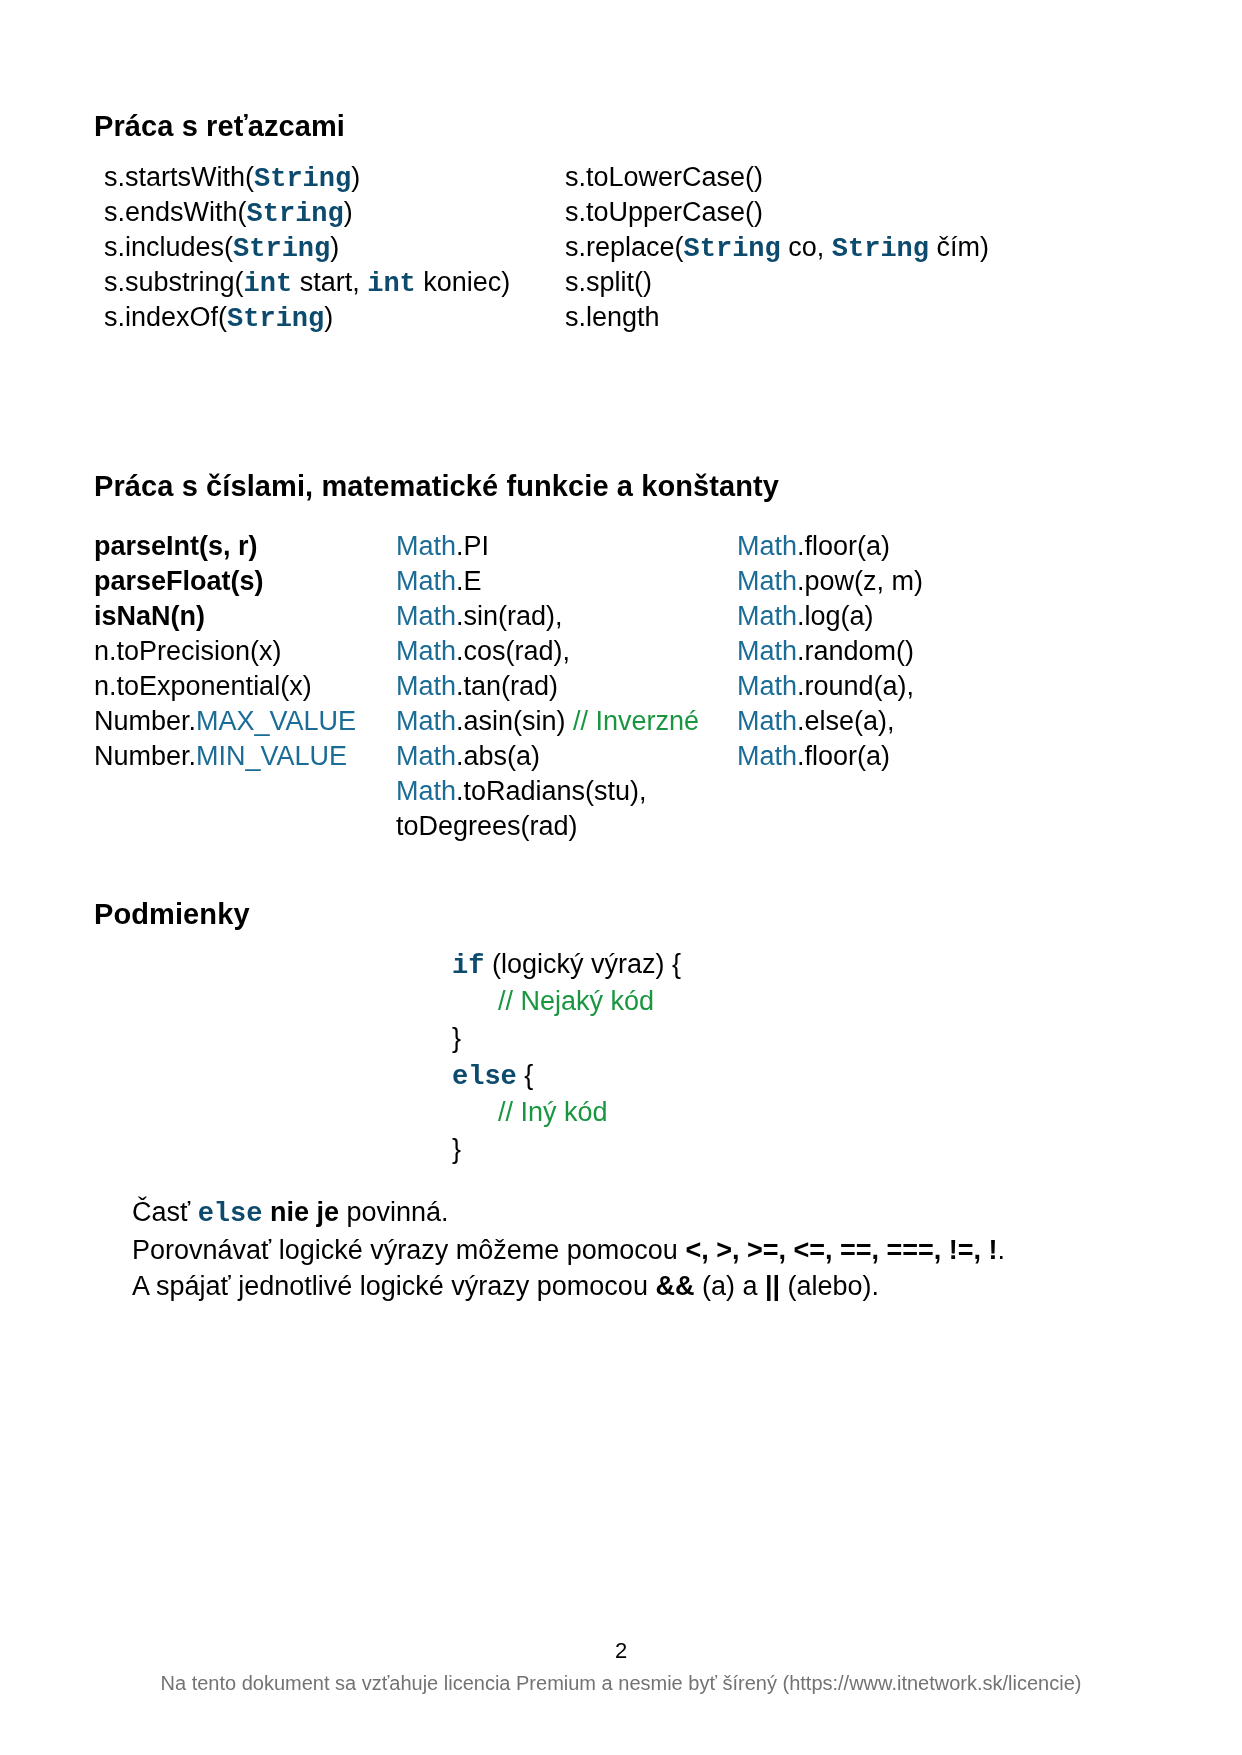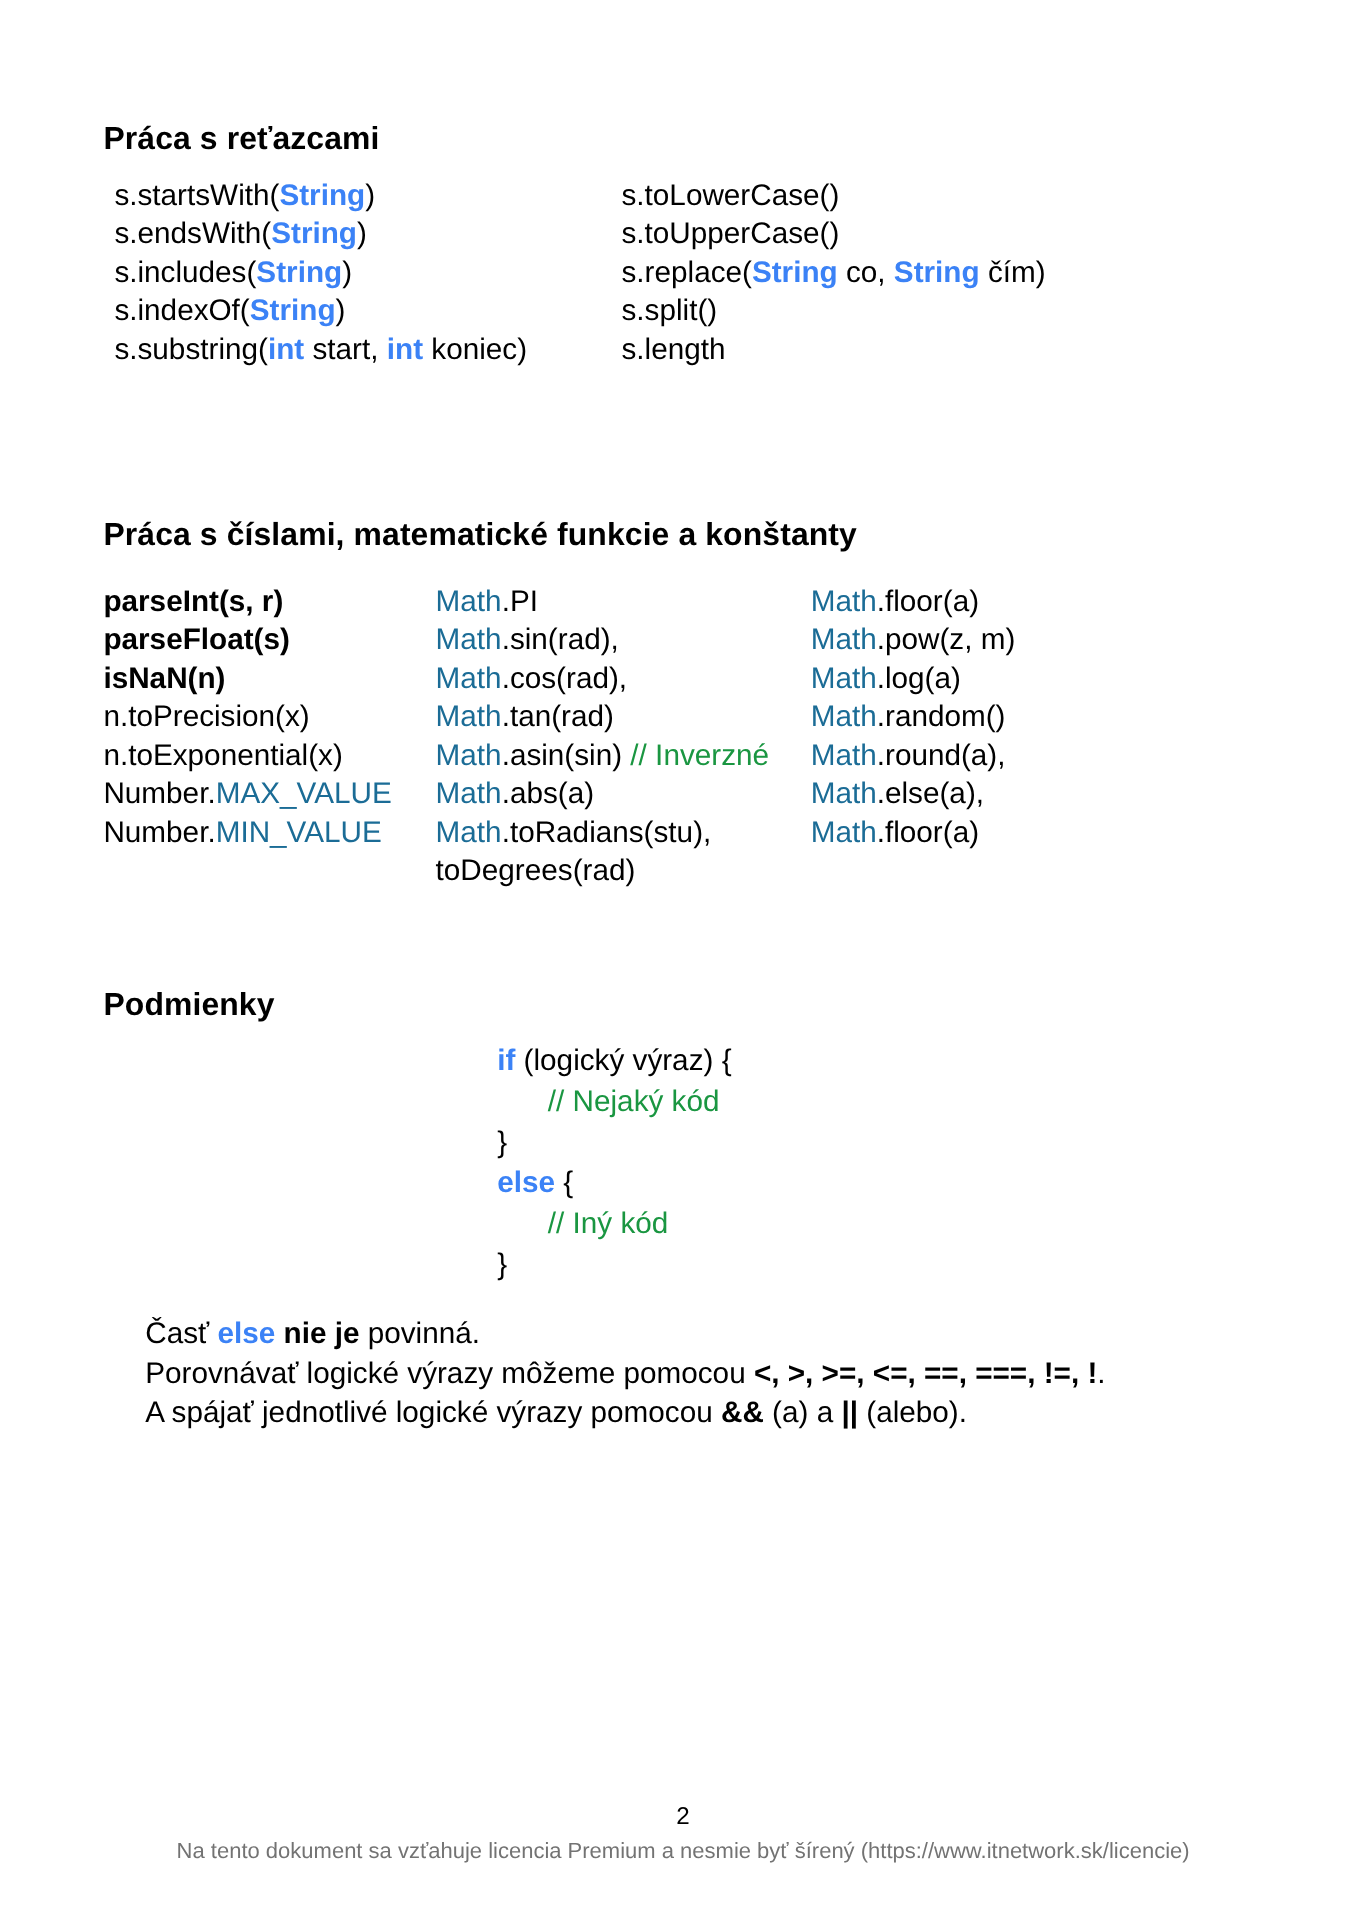--- a/index.html
+++ b/index.html
@@ -21,21 +21,21 @@
     background: #ffffff;
   }
   .h2 {
     position: absolute;
     font-weight: bold;
     font-size: 29px;
     letter-spacing: 0.1px;
     color: #000;
     white-space: nowrap;
   }
-  .kw { color: #3b82f6; font-weight: bold; }
+  .kw { color: #0c4a6e; font-weight: bold; font-family: Liberation Mono, monospace; }
   .type { color: #1b6c96; }
   .cmt { color: #1a9641; }
   .plain { color: #000; }
   .bold { font-weight: bold; }
 
   .col {
     position: absolute;
     font-size: 27px;
     line-height: 35px;
     white-space: nowrap;
@@ -70,22 +70,22 @@
 <body>
 
 <div class="page">
 
   <div class="h2" style="left:94px; top:110px;">Práca s reťazcami</div>
 
   <div class="col" style="left:104px; top:160px;">
       <div><span class="plain">s.startsWith(</span><span class="kw">String</span><span class="plain">)</span></div>
       <div><span class="plain">s.endsWith(</span><span class="kw">String</span><span class="plain">)</span></div>
       <div><span class="plain">s.includes(</span><span class="kw">String</span><span class="plain">)</span></div>
+      <div><span class="plain">s.substring(</span><span class="kw">int</span><span class="plain"> start, </span><span class="kw">int</span><span class="plain"> koniec)</span></div>
       <div><span class="plain">s.indexOf(</span><span class="kw">String</span><span class="plain">)</span></div>
-      <div><span class="plain">s.substring(</span><span class="kw">int</span><span class="plain"> start, </span><span class="kw">int</span><span class="plain"> koniec)</span></div>
     </div>
 
   <div class="col" style="left:565px; top:160px;">
       <div><span class="plain">s.toLowerCase()</span></div>
       <div><span class="plain">s.toUpperCase()</span></div>
       <div><span class="plain">s.replace(</span><span class="kw">String</span><span class="plain"> co, </span><span class="kw">String</span><span class="plain"> čím)</span></div>
       <div><span class="plain">s.split()</span></div>
       <div><span class="plain">s.length</span></div>
     </div>
 
@@ -96,20 +96,21 @@
       <div><span class="bold">parseFloat(s)</span></div>
       <div><span class="bold">isNaN(n)</span></div>
       <div><span class="plain">n.toPrecision(x)</span></div>
       <div><span class="plain">n.toExponential(x)</span></div>
       <div><span class="plain">Number.</span><span class="type">MAX_VALUE</span></div>
       <div><span class="plain">Number.</span><span class="type">MIN_VALUE</span></div>
     </div>
 
   <div class="col" style="left:396px; top:529px;">
       <div><span class="type">Math</span><span class="plain">.PI</span></div>
+      <div><span class="type">Math</span><span class="plain">.E</span></div>
       <div><span class="type">Math</span><span class="plain">.sin(rad),</span></div>
       <div><span class="type">Math</span><span class="plain">.cos(rad),</span></div>
       <div><span class="type">Math</span><span class="plain">.tan(rad)</span></div>
       <div><span class="type">Math</span><span class="plain">.asin(sin) </span><span class="cmt">// Inverzné</span></div>
       <div><span class="type">Math</span><span class="plain">.abs(a)</span></div>
       <div><span class="type">Math</span><span class="plain">.toRadians(stu),</span></div>
       <div><span class="plain">toDegrees(rad)</span></div>
     </div>
 
   <div class="col" style="left:737px; top:529px;">

